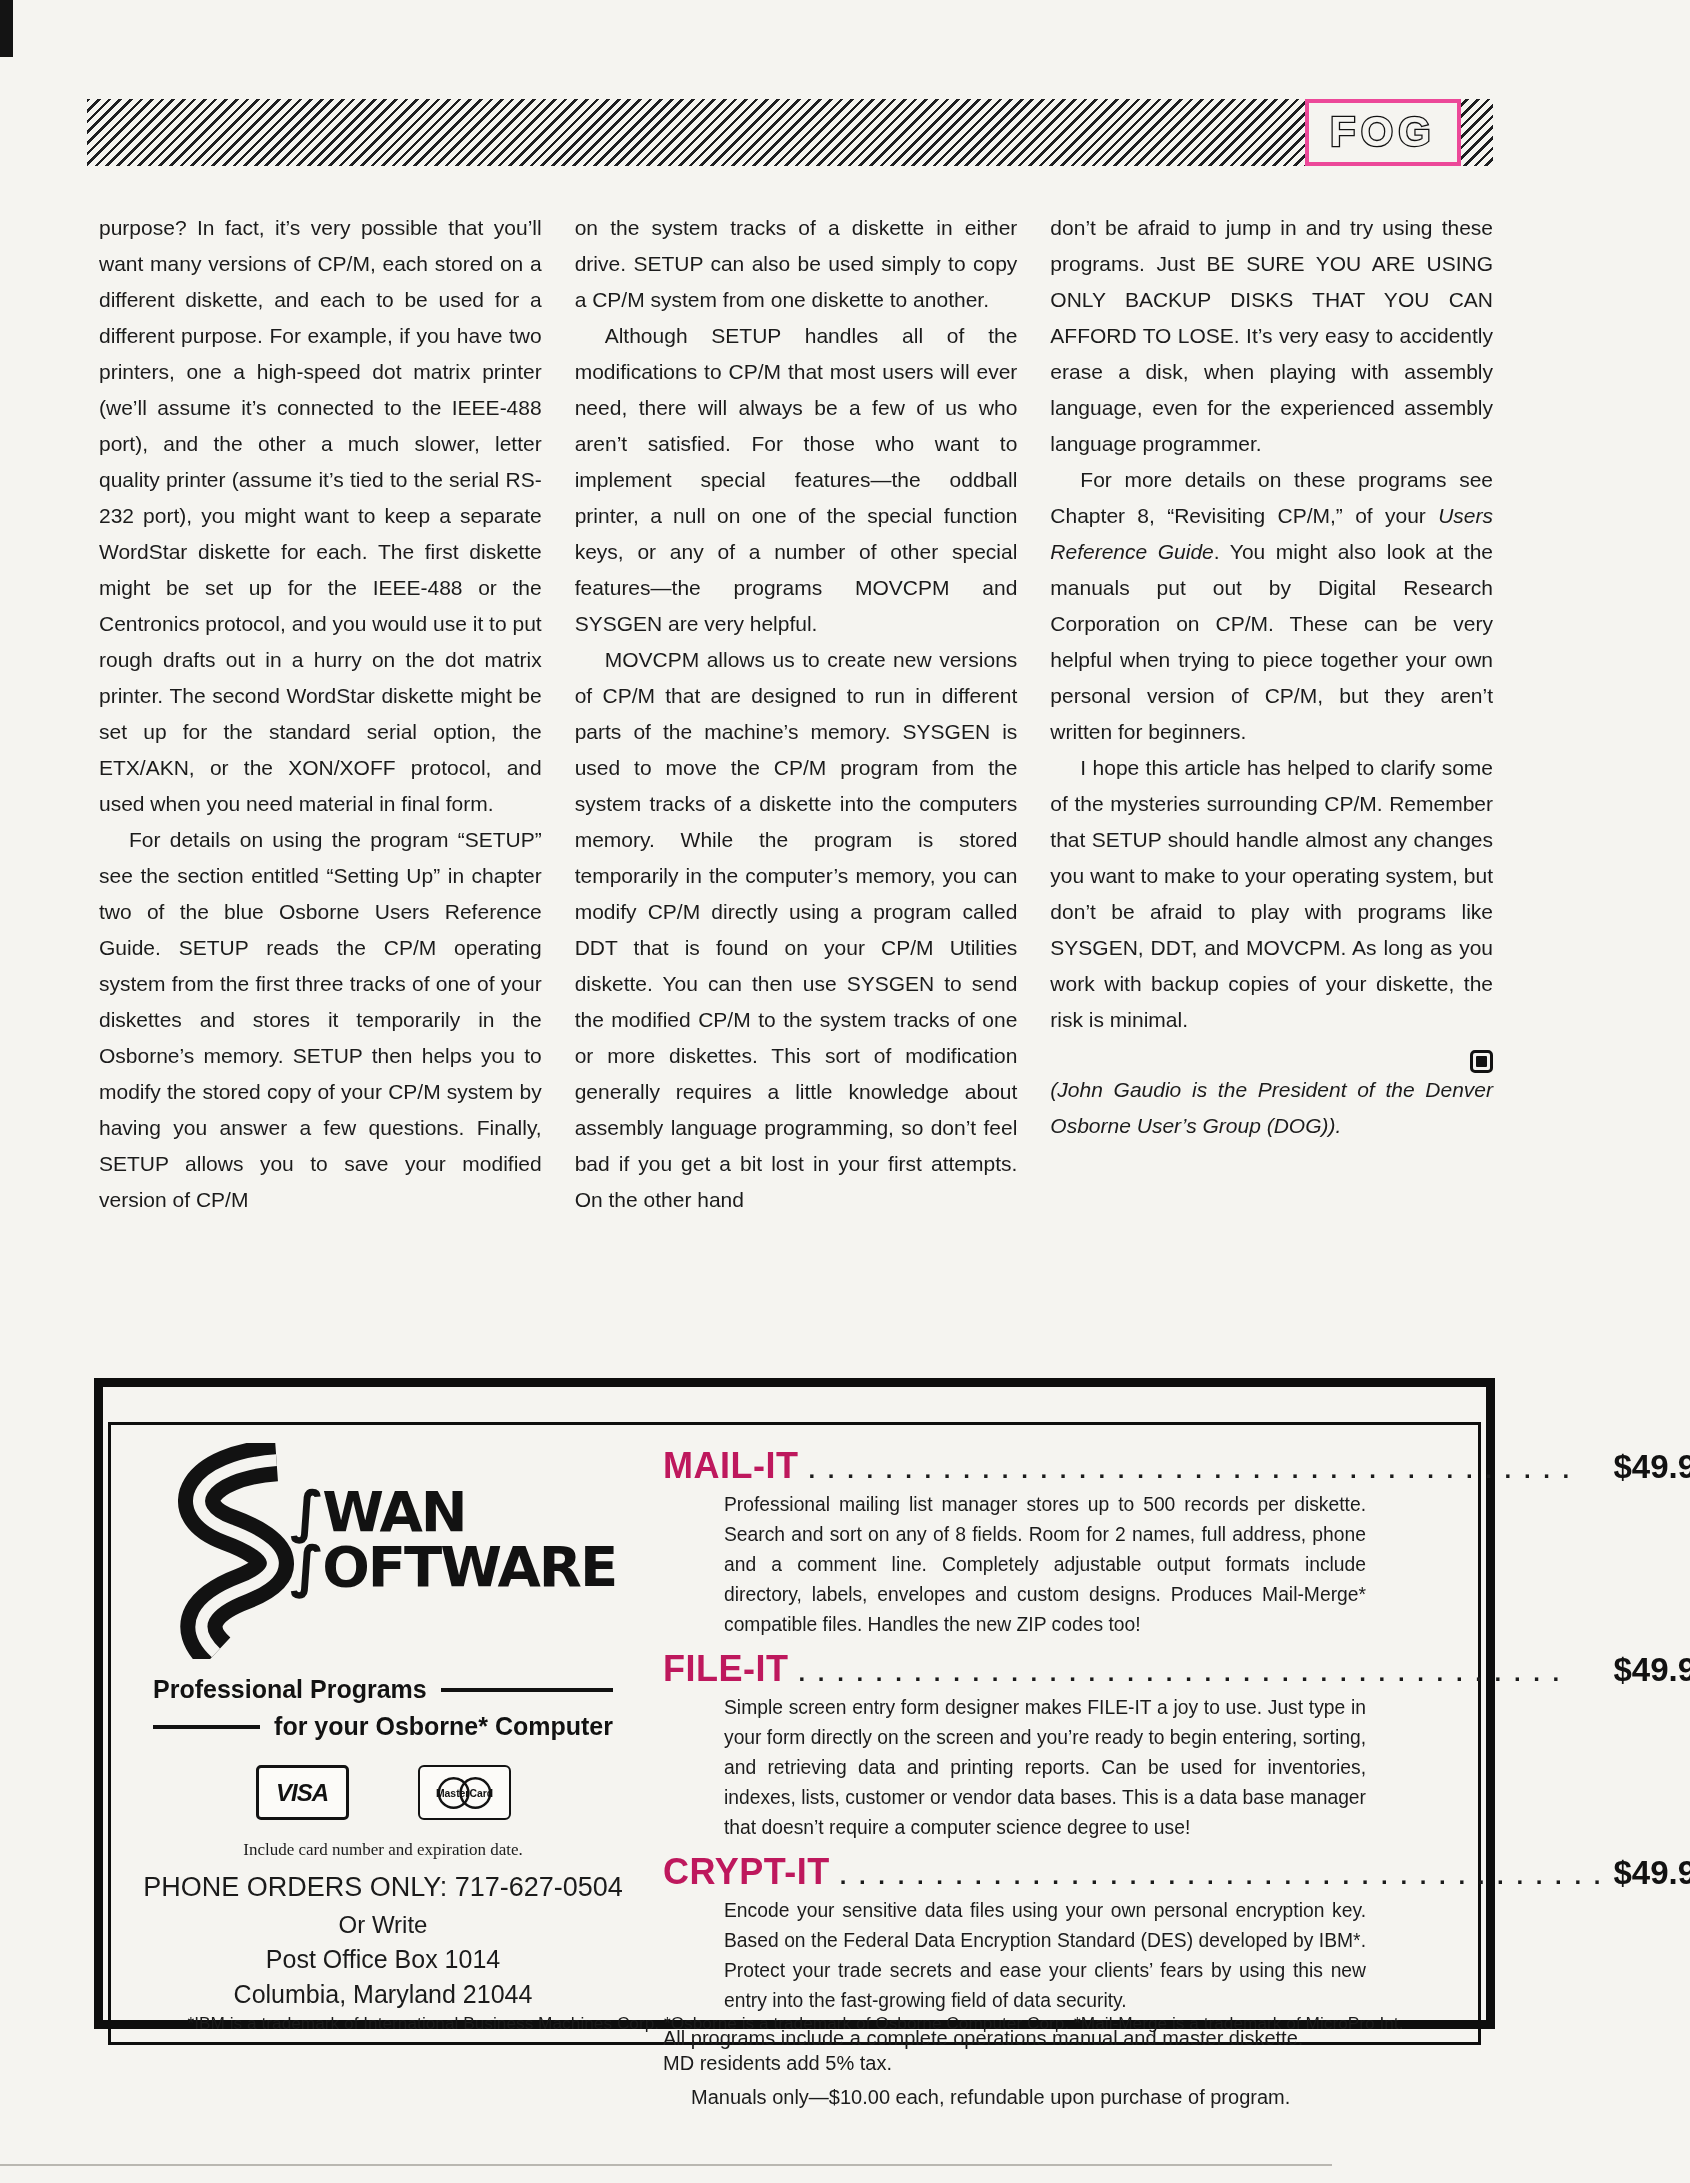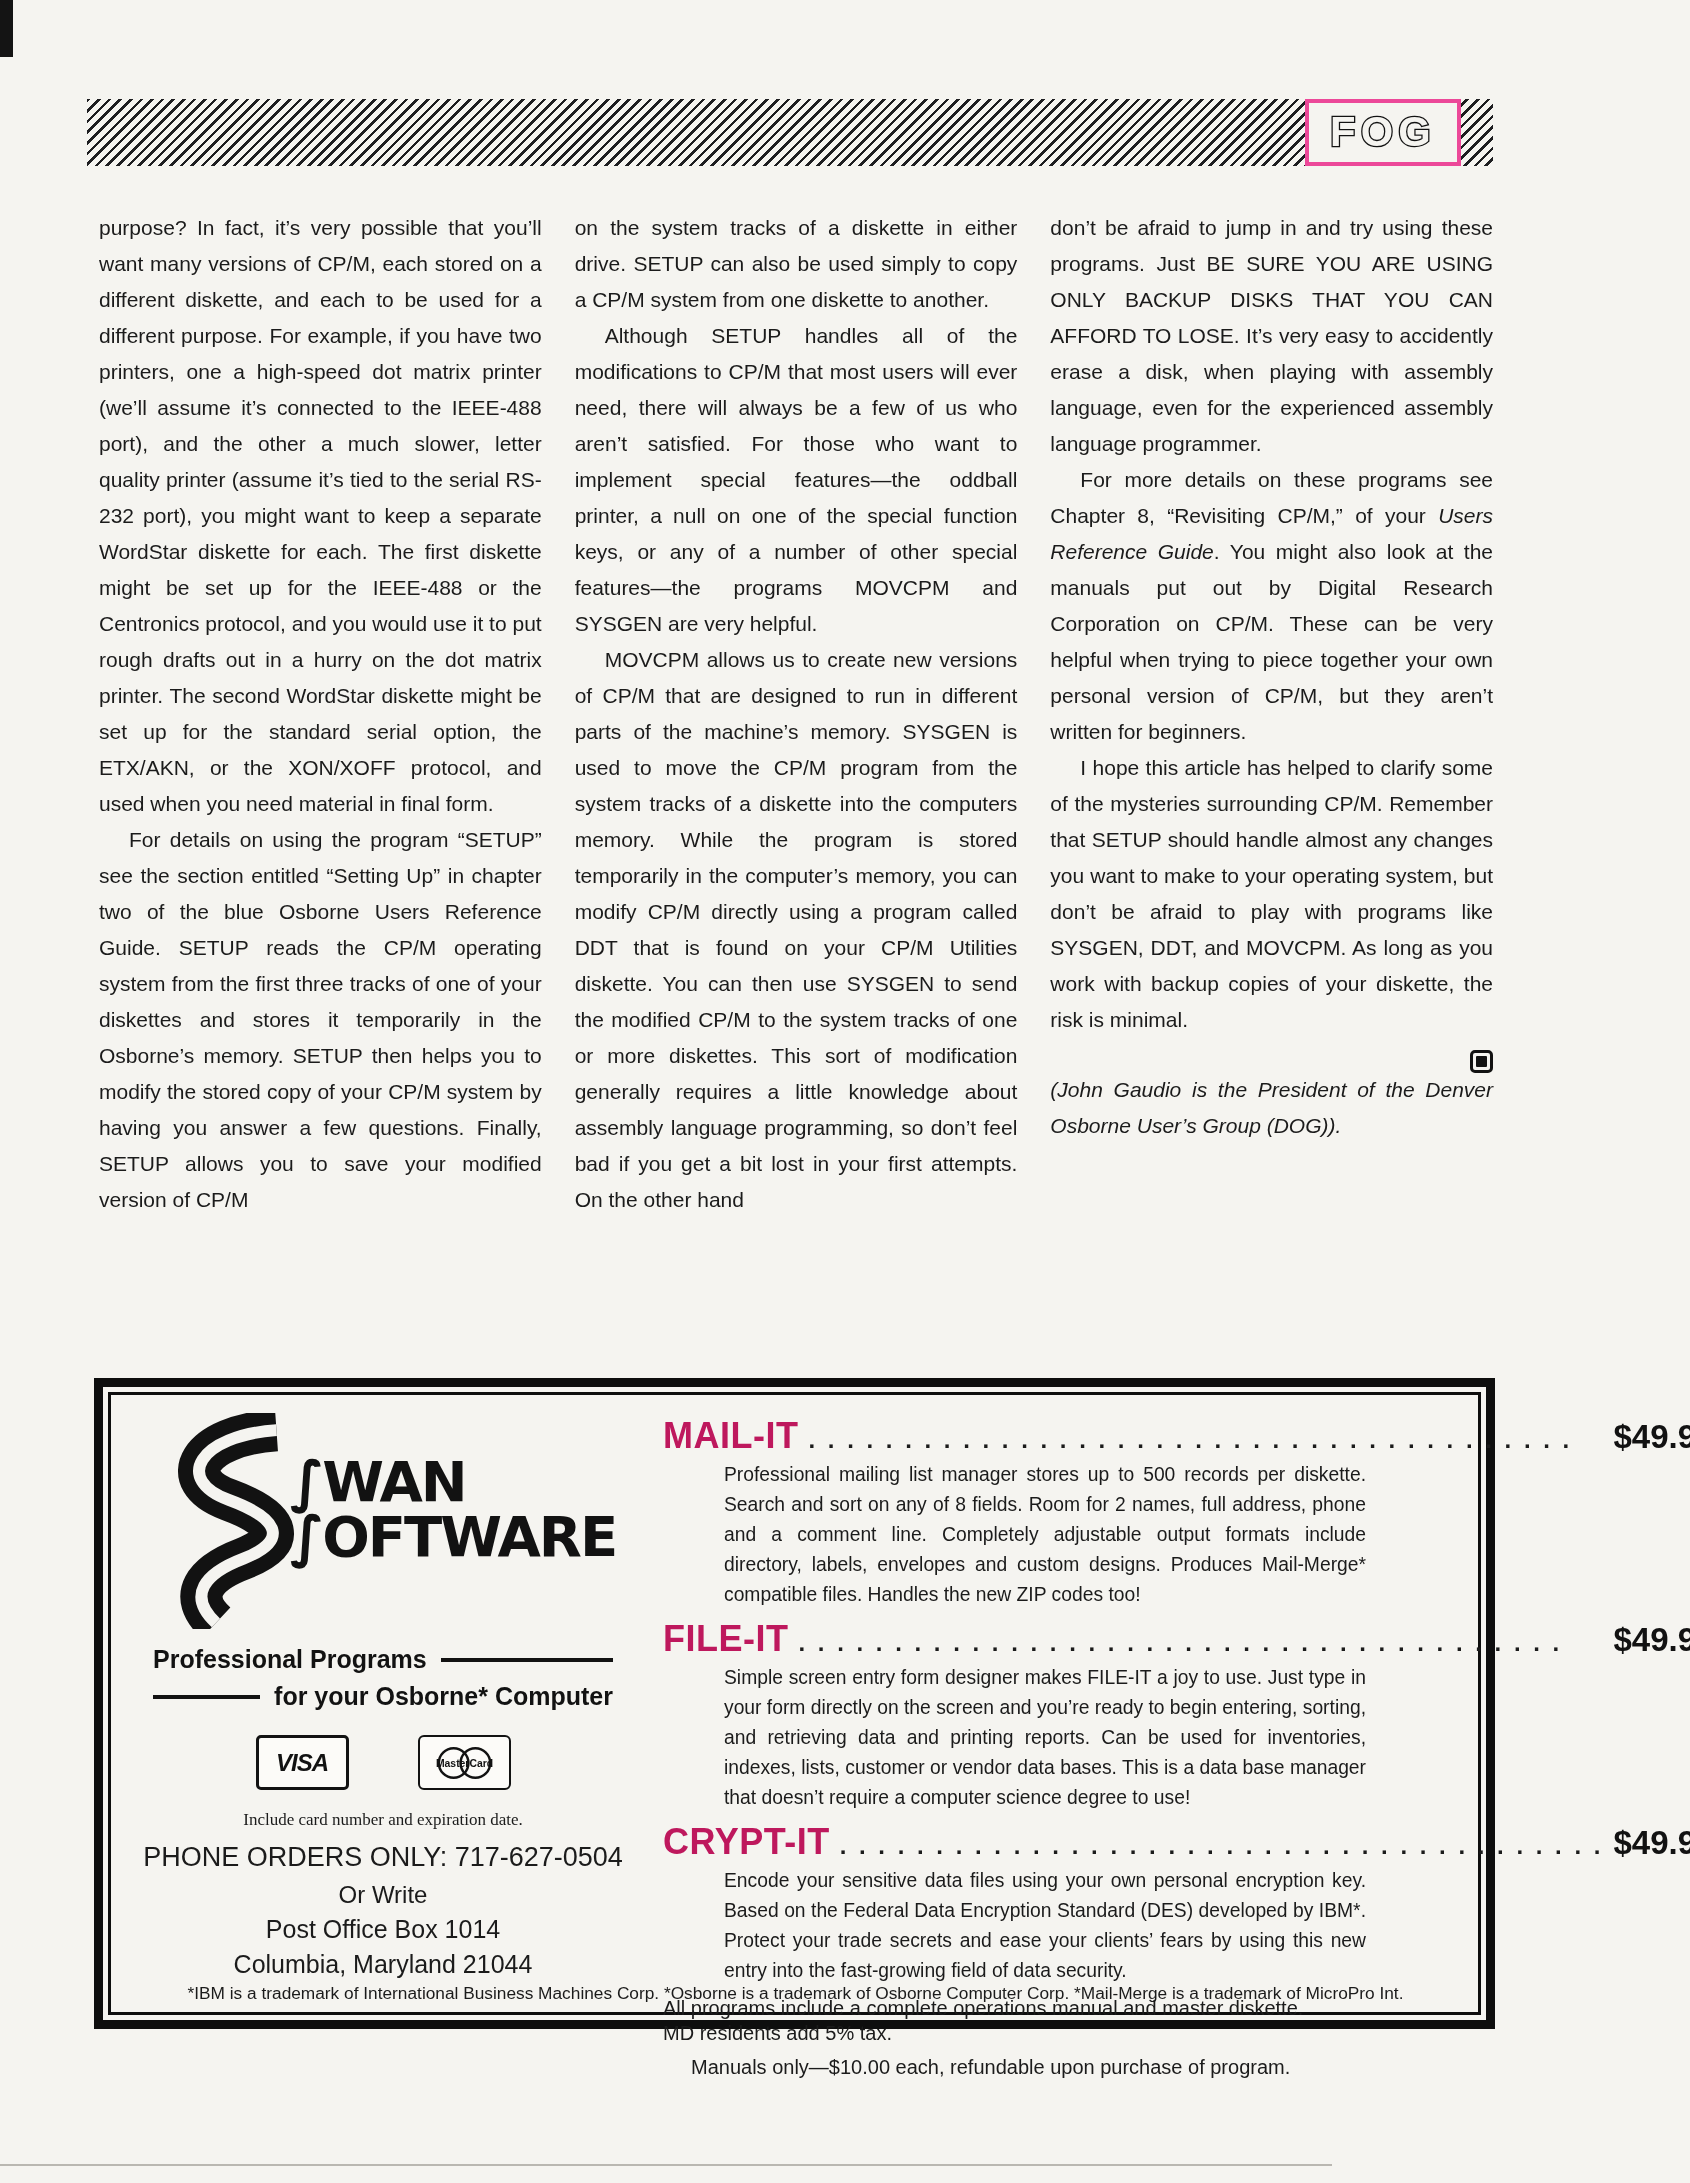--- a/index.html
+++ b/index.html
@@ -30,21 +30,21 @@
   .endmark-icon{display:inline-block;width:23px;height:23px;border:3px solid #121212;border-radius:5px;position:relative;box-sizing:border-box;vertical-align:middle;}
   .endmark-icon::after{content:"";position:absolute;inset:3px;background:#121212;border-radius:1px;}
   .attribution{margin-top:26px;font-style:italic;}
   
   .ad-outer{
     position:absolute;left:94px;top:1378px;width:1401px;height:651px;
     border:9px solid #0e0e0e;box-sizing:border-box;background:#f5f4f0;padding:5px;
   }
   .ad-inner{
     width:100%;height:100%;border:3px solid #0e0e0e;box-sizing:border-box;
-    display:flex;flex-direction:column;padding:14px 20px 6px 22px;
+    display:flex;flex-direction:column;padding:14px 20px 6px 22px;margin-top:30px;
   }
   .ad-body{display:flex;flex:1;min-height:0;}
   .ad-left{width:500px;flex:none;display:flex;flex-direction:column;align-items:center;}
   .ad-right{flex:1;padding-left:30px;}
   .logo-row{display:flex;align-items:flex-start;width:94%;margin-top:4px;}
   .logo-words{
     margin-left:-14px;margin-top:42px;font-weight:bold;font-size:56px;line-height:0.98;
     letter-spacing:-2px;font-family:"DejaVu Sans","Liberation Sans",sans-serif;color:#121212;
   }
   .tag-row{display:flex;align-items:center;width:92%;font-weight:bold;font-size:25px;color:#121212;}

